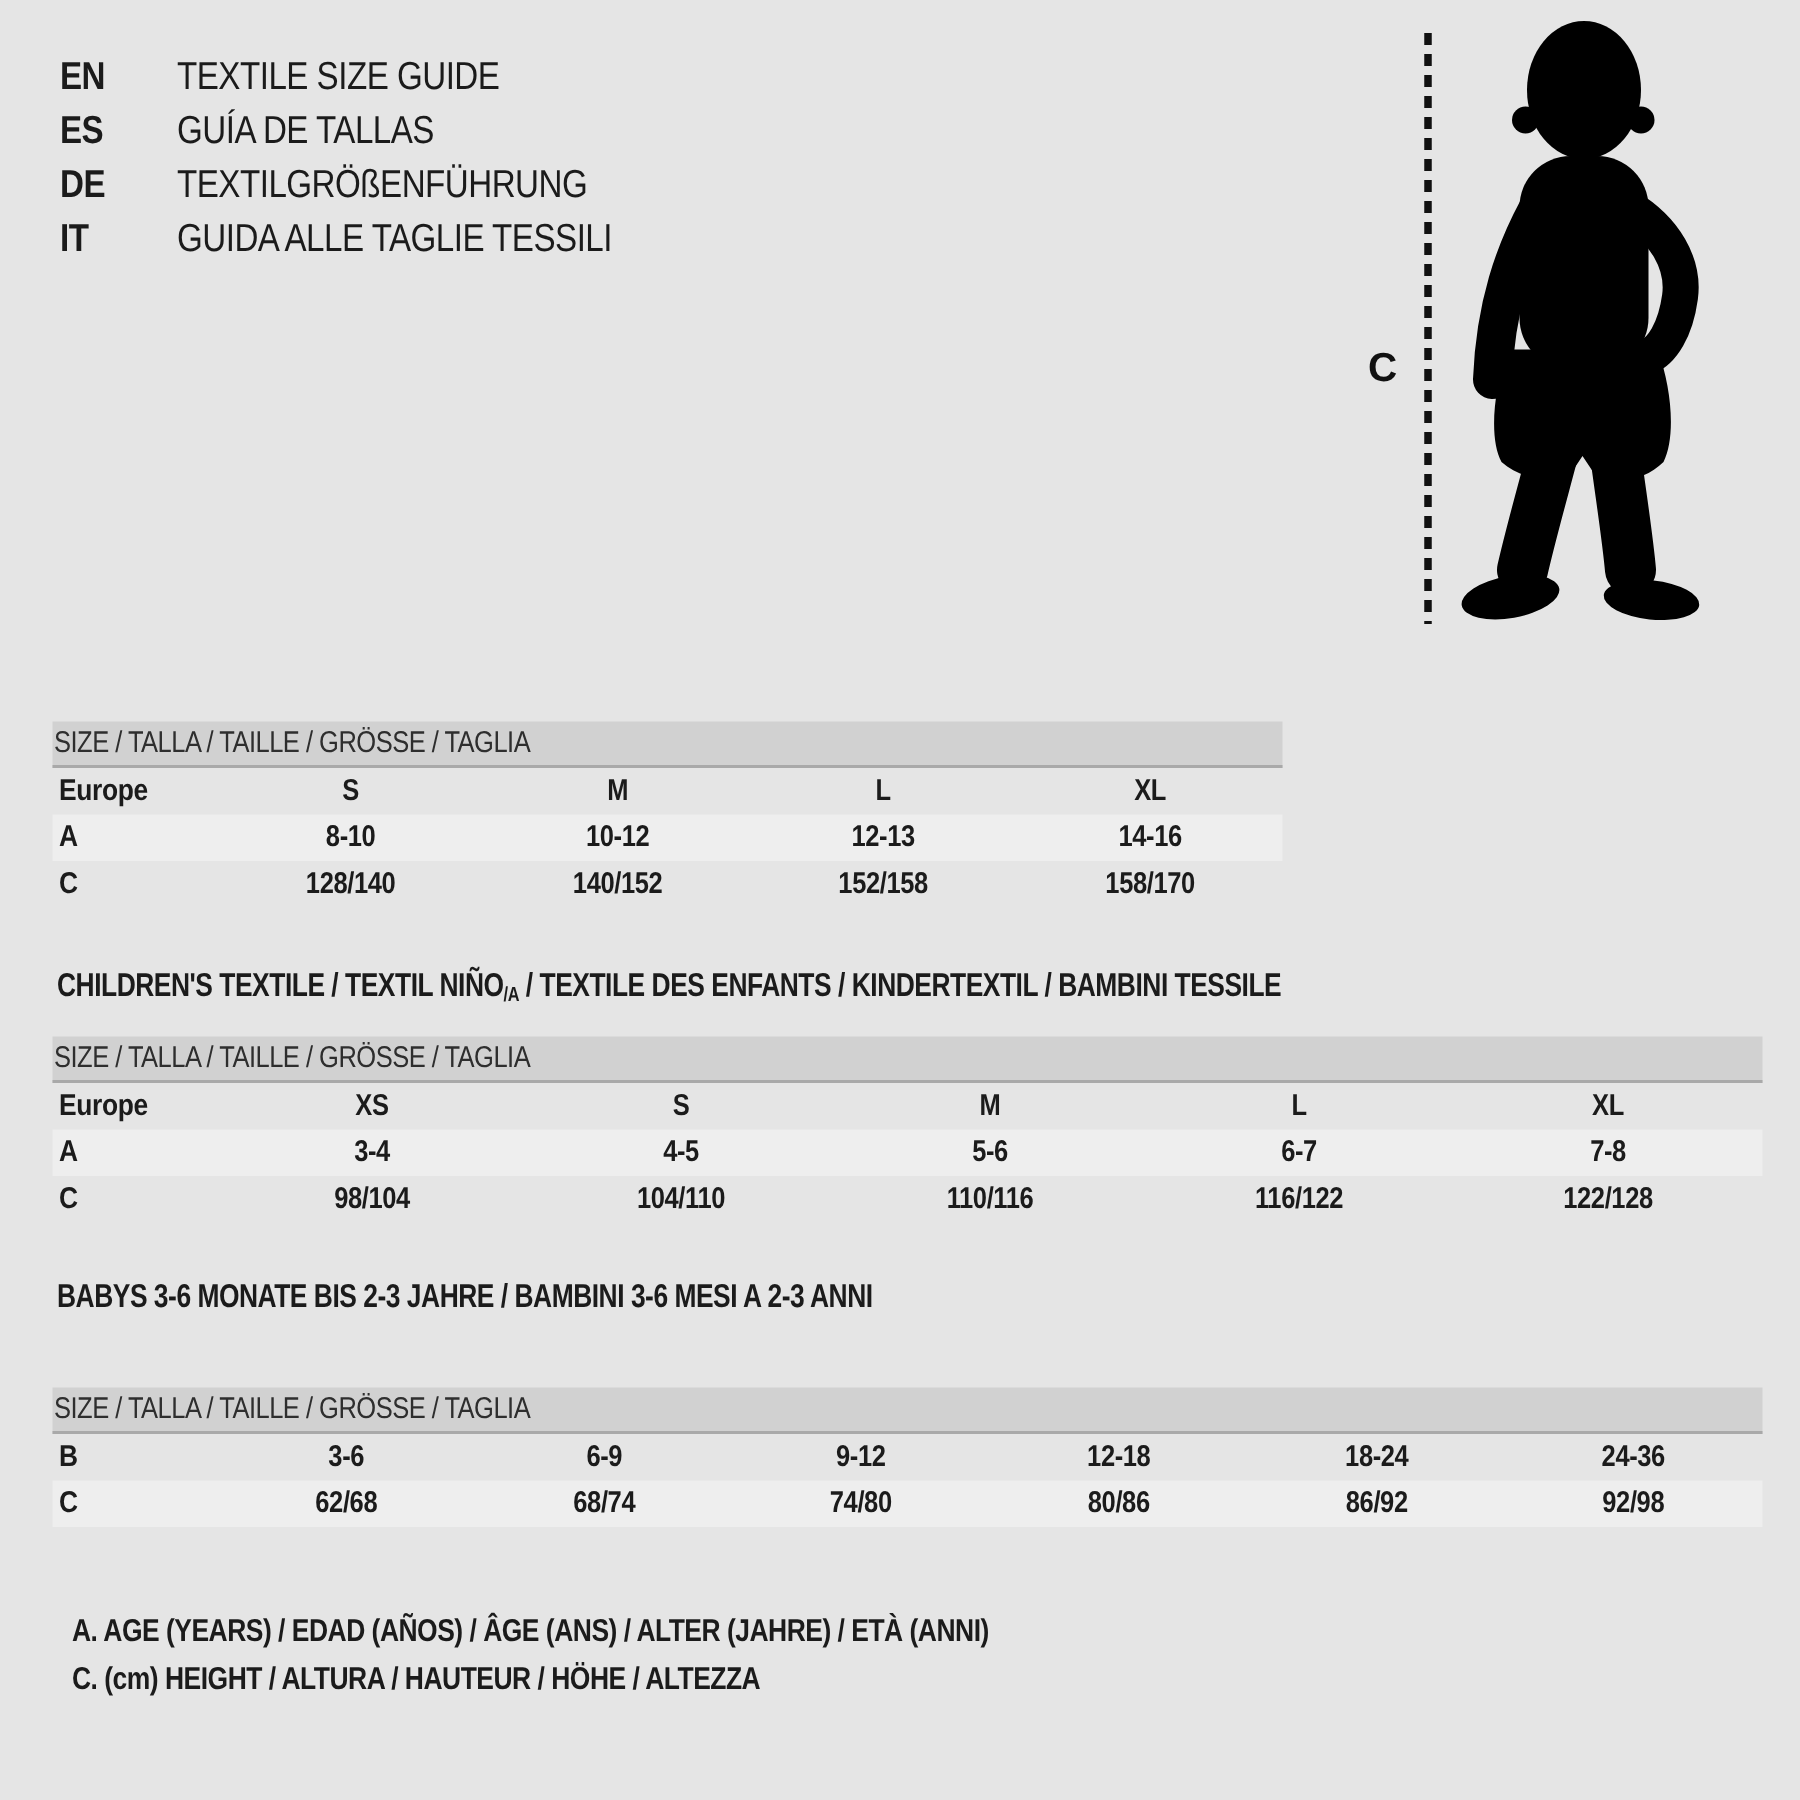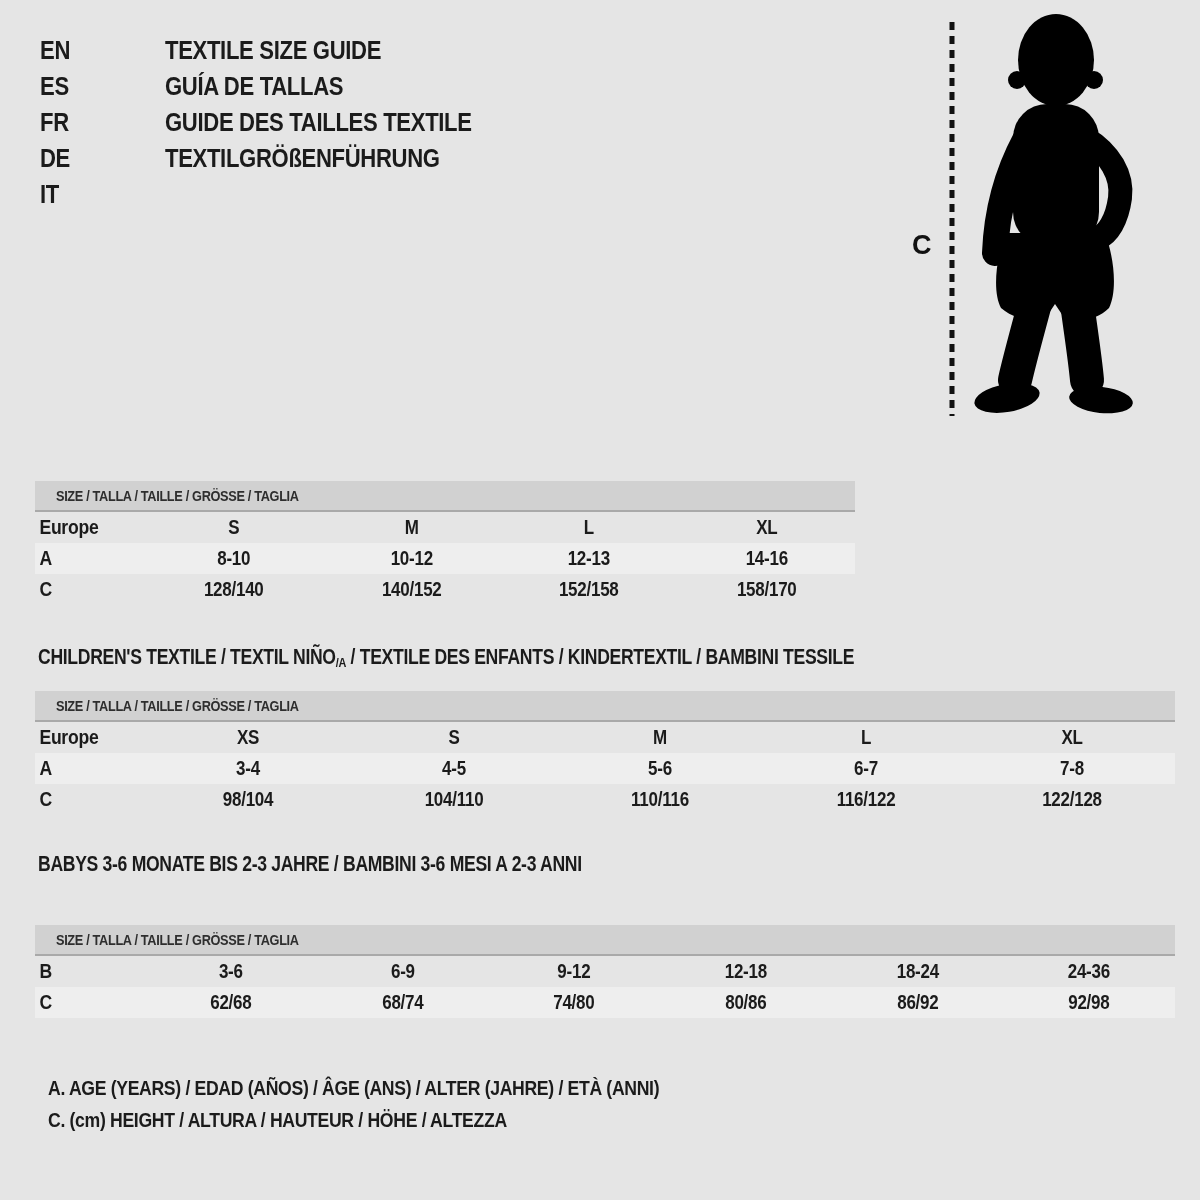--- a/index.html
+++ b/index.html
@@ -6,33 +6,33 @@
   .canvas {
     position:relative; width:1200px; height:1200px; background:#e5e5e5;
     font-family:"Liberation Sans", sans-serif; color:#1b1b1b; overflow:hidden;
   }
   .cond { display:inline-block; transform:scaleX(0.85); transform-origin:0 50%; letter-spacing:-0.4px; white-space:nowrap; }
 
   
   .lang-list { position:absolute; left:40px; top:32px; }
   .lang-row { display:flex; height:36px; align-items:center; }
   .lang-code { width:78px; font-weight:700; font-size:26px; }
-  .lang-label { font-weight:700; font-size:26px;margin-left:47px; }
+  .lang-label { font-weight:400; font-size:26px; }
 
   
   .figure-svg { position:absolute; left:900px; top:8px; }
 
   
   .sec-title { position:absolute; left:38px; height:24px; line-height:24px; font-size:22px; font-weight:700; white-space:nowrap; }
   .sec-title .cond { transform:scaleX(0.80); }
   .subscript { font-size:0.62em; vertical-align:-0.22em; }
 
   
   .size-table { position:absolute; left:35px; }
-  .size-bar { height:29px; line-height:29px; background:#d1d1d1; border-bottom:2px solid #a9a9a9; padding-left:21px; font-weight:700; font-size:15px; color:#2e2e2e; }
+  .size-bar { height:29px; line-height:29px; background:#d1d1d1; border-bottom:2px solid #a9a9a9; padding-left:1px; font-weight:400; font-size:20px; color:#2e2e2e; }
   .size-bar .cond { transform:scaleX(0.85); }
   .trow { display:grid; height:31px; line-height:31px; font-size:20px; }
   .cols-4 { grid-template-columns:110px repeat(4,1fr); }
   .cols-5 { grid-template-columns:110px repeat(5,1fr); }
   .cols-6 { grid-template-columns:110px repeat(6,1fr); }
   .rlabel { padding-left:5px; font-weight:700; transform:scaleX(0.88); transform-origin:0 50%; letter-spacing:-0.3px; }
   .val { text-align:center; font-weight:600; transform:scaleX(0.85); letter-spacing:-0.3px; }
   .stripe { background:#eeeeee; }
 
   
@@ -48,29 +48,26 @@
   <div class="lang-list">
     <div class="lang-row">
       <span class="lang-code"><span class="cond">EN</span></span>
       <span class="lang-label"><span class="cond">TEXTILE SIZE GUIDE</span></span>
     </div>
     <div class="lang-row">
       <span class="lang-code"><span class="cond">ES</span></span>
       <span class="lang-label"><span class="cond">GUÍA DE TALLAS</span></span>
     </div>
     <div class="lang-row">
-      <span class="lang-code"><span class="cond">FR</span></span>
-      <span class="lang-label"><span class="cond">GUIDE DES TAILLES TEXTILE</span></span>
-    </div>
-    <div class="lang-row">
       <span class="lang-code"><span class="cond">DE</span></span>
       <span class="lang-label"><span class="cond">TEXTILGRÖßENFÜHRUNG</span></span>
     </div>
     <div class="lang-row">
       <span class="lang-code"><span class="cond">IT</span></span>
+      <span class="lang-label"><span class="cond">GUIDA ALLE TAGLIE TESSILI</span></span>
     </div>
   </div>
 
   <svg class="figure-svg" width="260" height="415" viewBox="0 0 260 415">
     <text x="12" y="246" font-size="27" font-weight="bold" fill="#111">C</text>
     <line x1="52" y1="14" x2="52" y2="408" stroke="#111" stroke-width="5" stroke-dasharray="8 6"></line>
     <g transform="translate(65,0)" fill="#000">
       <ellipse cx="91" cy="52" rx="38" ry="46"></ellipse>
       <circle cx="52" cy="72" r="9"></circle>
       <circle cx="129" cy="72" r="9"></circle>

